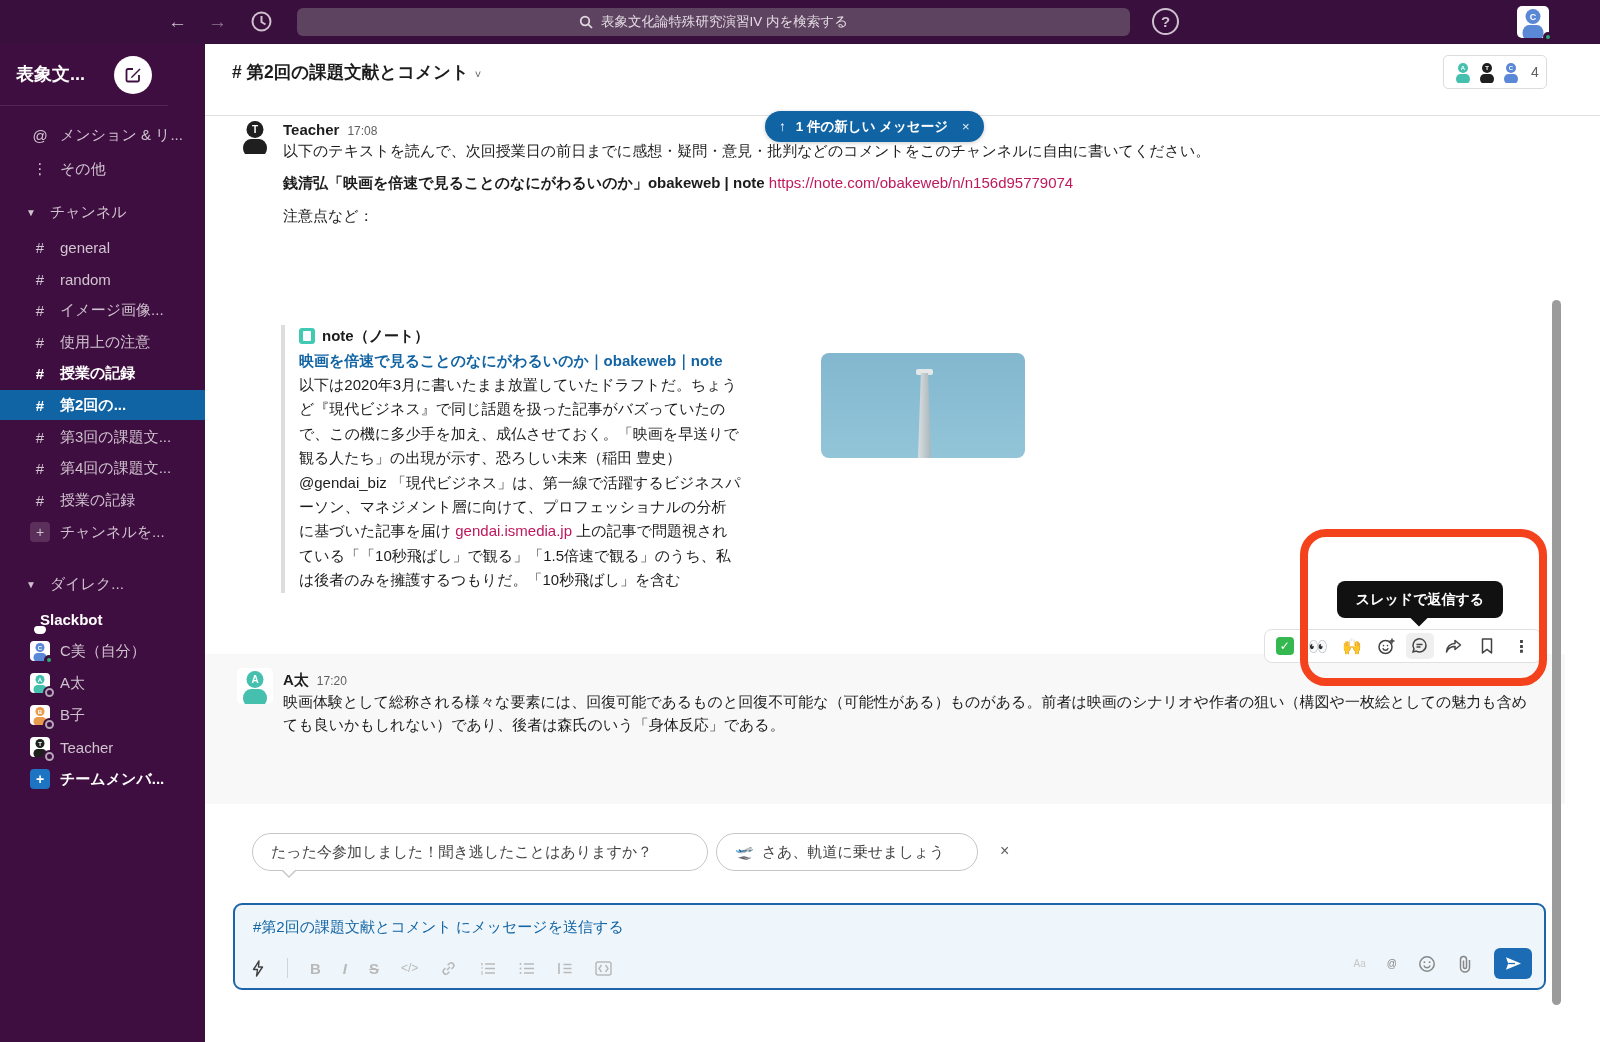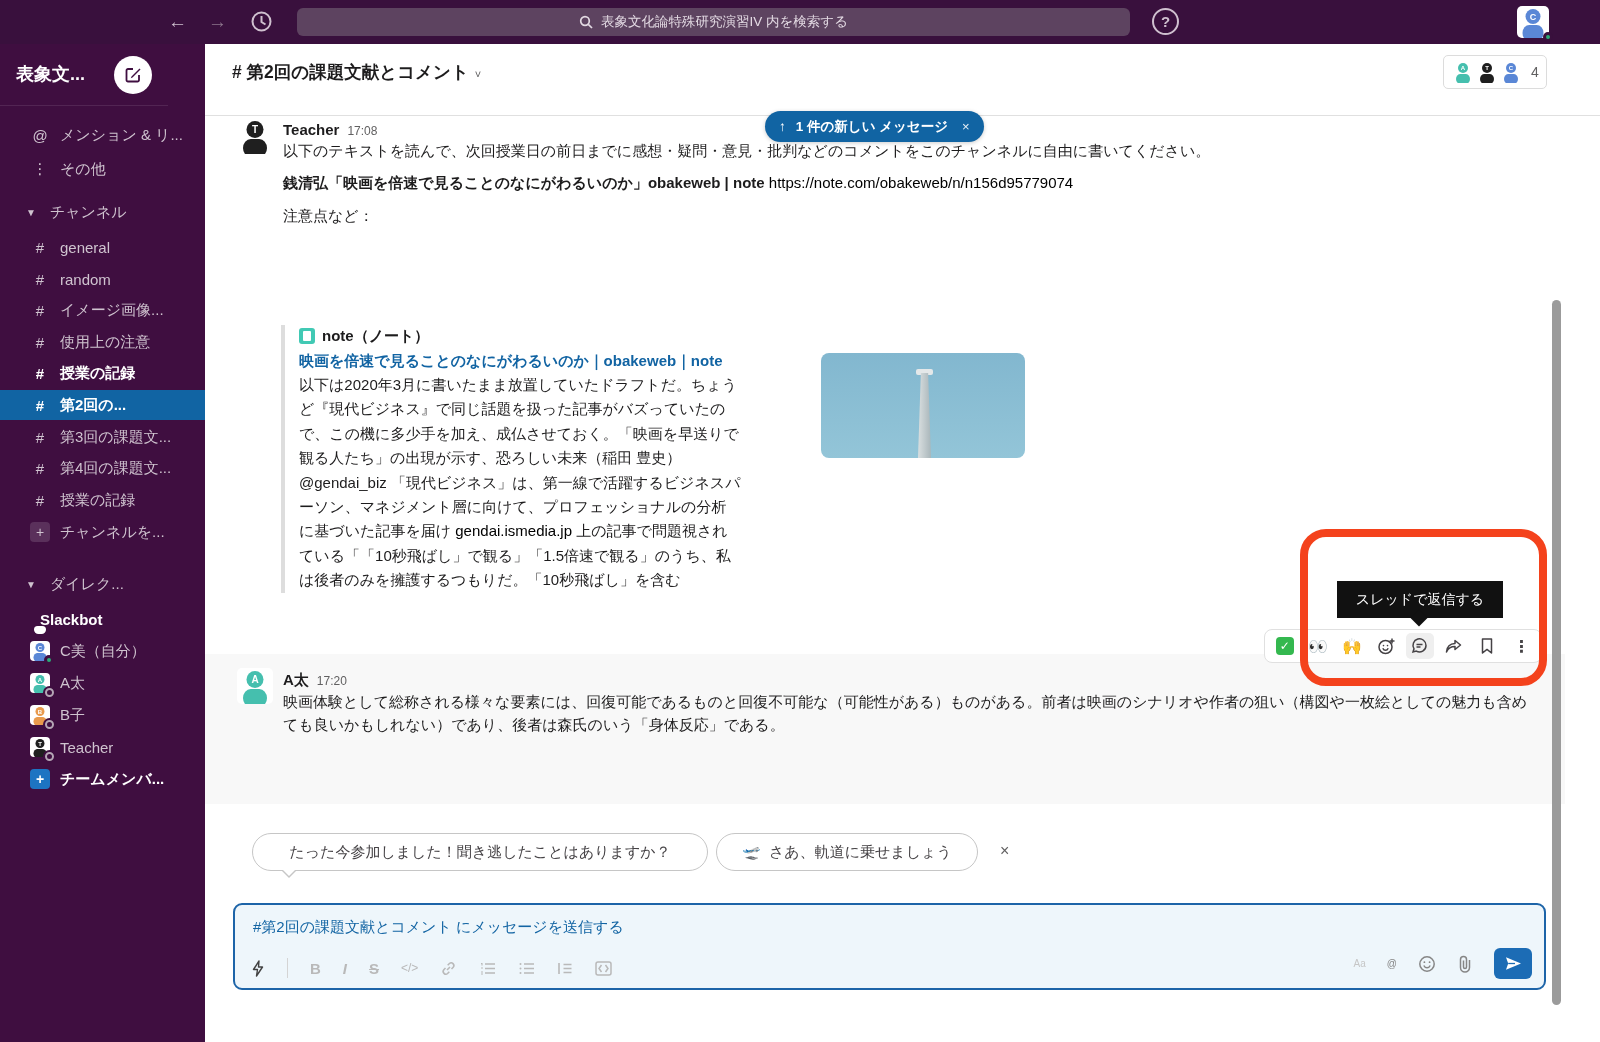--- a/index.html
+++ b/index.html
@@ -59,21 +59,21 @@
 #chtitle .chv{font-size:11px;color:#616061;margin-left:6px;font-weight:normal}
 #members{position:absolute;left:1238px;top:11px;width:104px;height:34px;border:1px solid #dcdcdc;border-radius:5px;display:flex;align-items:center;padding:0 8px;gap:2px;cursor:pointer;background:#fff}
 #membercount{font-size:14px;color:#616061;margin-left:7px}
 
 #banner{position:absolute;left:560px;top:67px;height:31px;background:#1164a3;border-radius:16px;color:#fff;display:flex;align-items:center;padding:0 14px;gap:10px;font-size:13.5px;font-weight:bold;cursor:pointer;box-shadow:0 1px 4px rgba(0,0,0,.2)}
 #banner .bx{font-weight:normal;font-size:13px;opacity:.9;cursor:pointer;margin-left:4px}
 
 .msgtxt{position:absolute;font-size:15px;color:#1d1c1d;line-height:23px}
 .uname{font-weight:900;font-size:15px;color:#1d1c1d}
 .utime{font-size:12px;color:#616061;margin-left:8px;font-weight:normal}
-a.slk{color:#000000;text-decoration:none;cursor:pointer}
+a.slk{color:#be185d;text-decoration:none;cursor:pointer}
 .bullets{list-style:none}
 .bullets li{line-height:24px;padding-left:26px;position:relative}
 .bullets li::before{content:"●";position:absolute;left:6px;top:1px;font-size:8px}
 
 #card{position:absolute;left:76px;top:281px;width:480px;border-left:4px solid #ddd;padding-left:14px}
 #cardprov{display:flex;align-items:center;gap:7px;font-size:15px;font-weight:bold;color:#1d1c1d;height:22px}
 #noteicon{width:16px;height:16px;border-radius:3px;background:#41c9b4;position:relative;flex:none}
 #noteicon::after{content:"";position:absolute;left:4px;top:3px;width:8px;height:10px;background:#fff;border-radius:1px}
 #cardtitle{font-size:15px;font-weight:bold;color:#1264a3;line-height:24px;width:442px;margin-top:2px;cursor:pointer}
 #cardbody{font-size:15px;color:#1d1c1d;line-height:24.4px;width:442px}
@@ -81,26 +81,26 @@
 #chimney{position:absolute;left:97px;top:20px;width:13px;height:85px;background:linear-gradient(90deg,#d9dfe0,#a9b6ba);clip-path:polygon(22% 0,78% 0,100% 100%,0 100%)}
 #chimcap{position:absolute;left:95px;top:16px;width:17px;height:6px;border-radius:2px;background:#e4e8e9}
 
 #hoverband{position:absolute;left:0;top:610px;width:1360px;height:150px;background:#f8f8f8}
 
 #htoolbar{position:absolute;left:1059px;top:585px;width:278px;height:34px;background:#fff;border:1px solid #e0e0e0;border-radius:8px;display:flex;align-items:center;padding:0 6px;gap:6px}
 .hic{width:28px;height:26px;display:flex;align-items:center;justify-content:center;font-size:16px;cursor:pointer;color:#454245;border-radius:5px}
 #checkic{width:18px;height:18px;background:#34b84f;border-radius:4px;color:#fff;font-size:12px;font-weight:bold;display:flex;align-items:center;justify-content:center}
 #threadic{background:#efefef}
 
-#tooltip{position:absolute;left:1132px;top:537px;width:166px;height:37px;background:#111;border-radius:0;color:#fff;font-size:14px;font-weight:normal;display:flex;align-items:center;justify-content:center;z-index:5}
+#tooltip{position:absolute;left:1132px;top:537px;width:166px;height:37px;background:#111;border-radius:8px;color:#fff;font-size:14px;font-weight:bold;display:flex;align-items:center;justify-content:center;z-index:5}
 #tooltip::after{content:"";position:absolute;left:76px;bottom:-6px;width:12px;height:12px;background:#111;transform:rotate(45deg)}
 
 #redrect{position:absolute;left:1095px;top:485px;width:247px;height:157px;border:8px solid #f4421c;border-radius:26px;z-index:6;pointer-events:none}
 
-.chip{position:absolute;top:789px;height:38px;border:1px solid #c6c6c6;border-radius:19px;background:#fff;display:flex;align-items:center;justify-content:center;gap:8px;font-size:15px;color:#454245;cursor:pointer;padding:0 18px}
+.chip{position:absolute;top:789px;height:38px;border:1px solid #c6c6c6;border-radius:19px;background:#fff;display:flex;align-items:center;justify-content:flex-start;gap:8px;font-size:15px;color:#454245;cursor:pointer;padding:0 18px}
 #chip1{left:47px;width:456px}
 #chip1::before{content:"";position:absolute;left:28px;bottom:-8px;width:0;height:0;border-left:8px solid transparent;border-right:8px solid transparent;border-top:8px solid #c6c6c6}
 #chip1::after{content:"";position:absolute;left:29px;bottom:-6px;width:0;height:0;border-left:7px solid transparent;border-right:7px solid transparent;border-top:7px solid #fff}
 #chip2{left:511px;width:262px}
 #chipclose{position:absolute;left:795px;top:798px;font-size:16px;color:#616061;cursor:pointer}
 
 #composer{position:absolute;left:28px;top:859px;width:1313px;height:87px;border:2px solid #1d64a8;border-radius:9px;background:#eef6fb}
 #cphold{position:absolute;left:18px;top:13px;font-size:15px;color:#1264a3;cursor:text;width:1200px}
 #ctools{position:absolute;left:16px;bottom:10px;display:flex;align-items:center;gap:22px;color:#b9b9b9}
 #ctools .fmt{font-size:15px;font-weight:bold;cursor:pointer}

